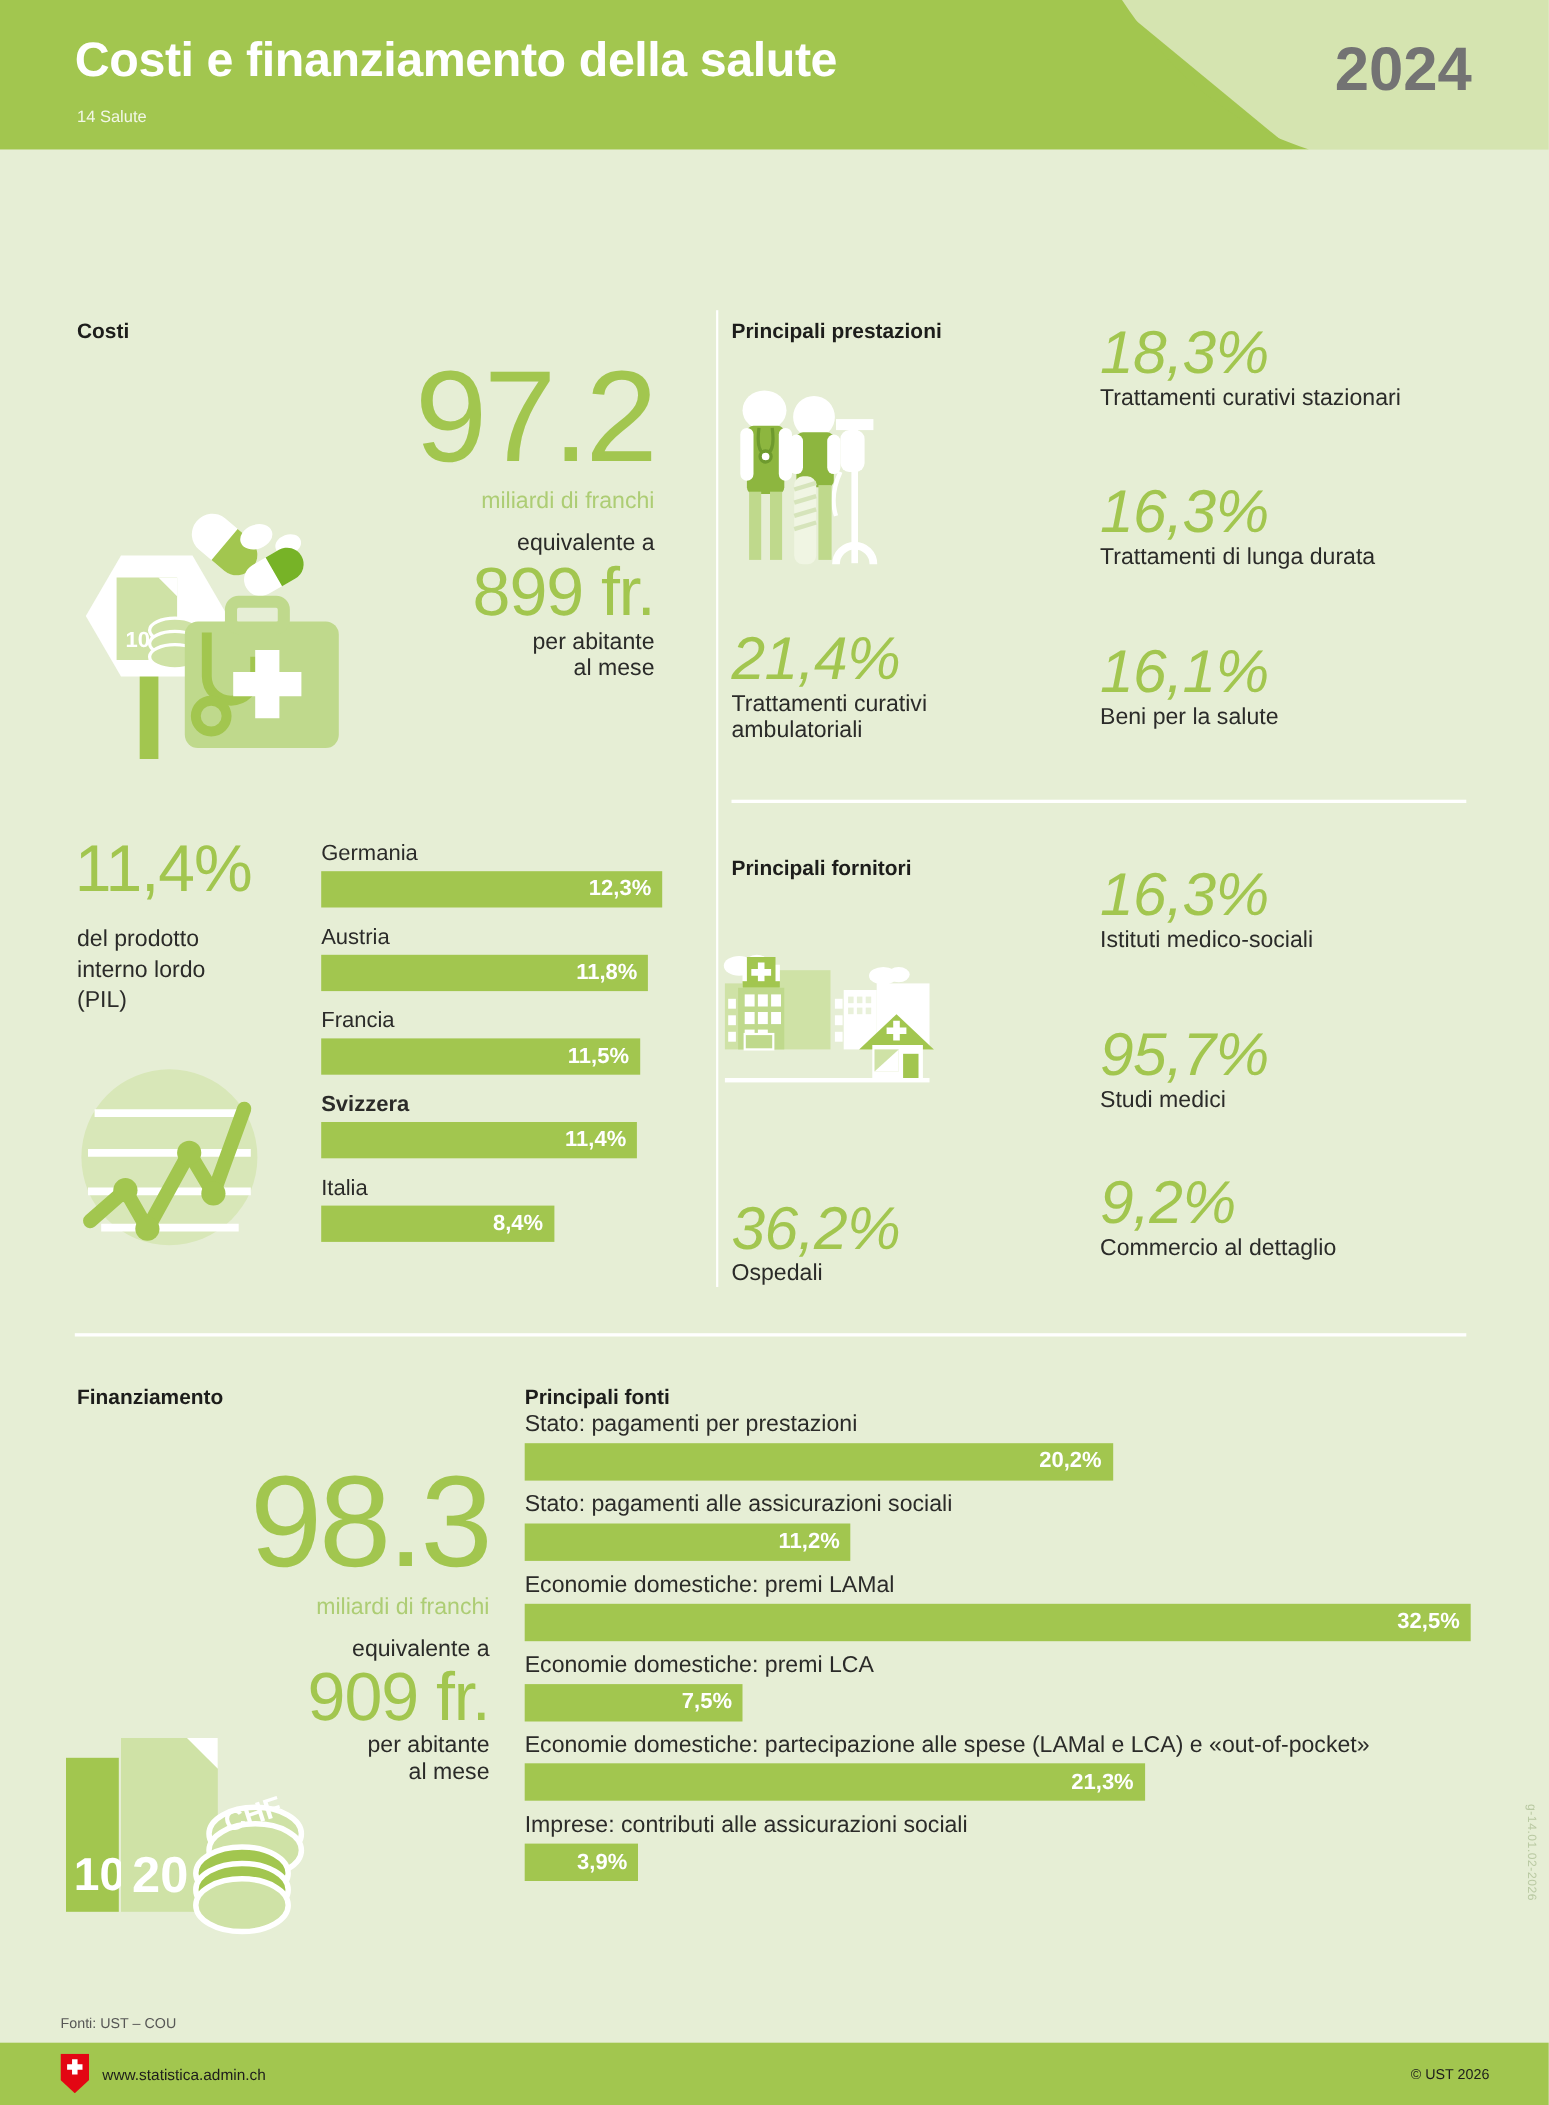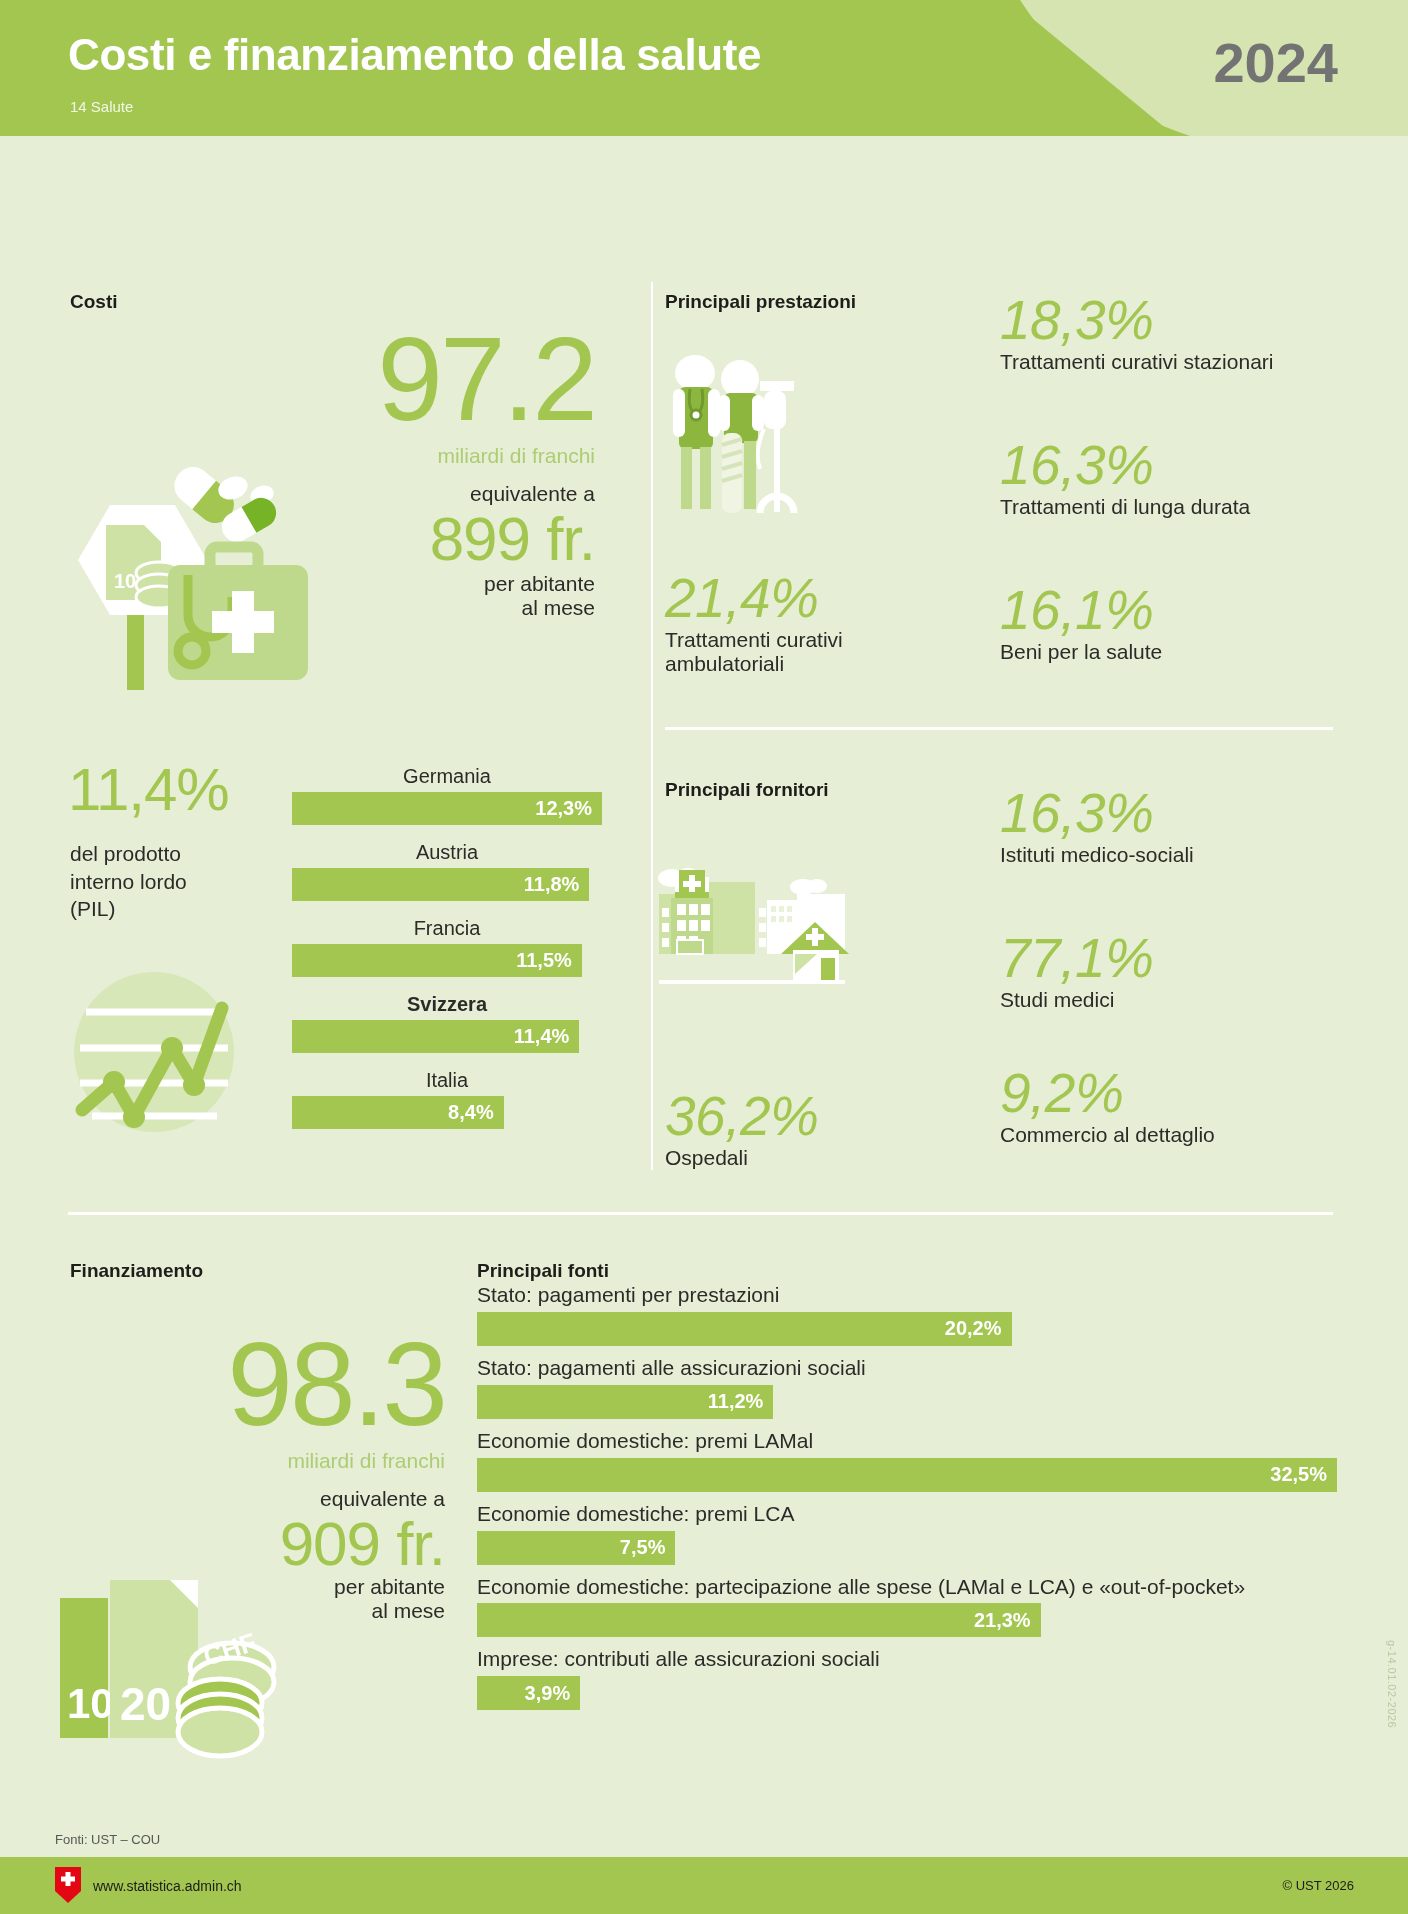--- a/index.html
+++ b/index.html
@@ -67,21 +67,21 @@
   #costi-equiv  { margin-top:14px; font-size:21px; color:#2b2b29; }
   #costi-899 { font-size:62px; margin-top:2px; letter-spacing:-1px; }
   #costi-899-lbl1 { font-size:21px; color:#2b2b29; margin-top:2px;}
   #costi-899-lbl2 { font-size:21px; color:#2b2b29; }
 
   
   #pil-num { position:absolute; left:68px; top:760px; font-size:60px; letter-spacing:-1px;}
   #pil-desc { position:absolute; left:70px; top:840px; width:210px; font-size:21px; color:#2b2b29; line-height:1.32; }
   #pil-icon { position:absolute; left:72px; top:970px; width:165px; height:165px; }
 
-  .country-chart { position:absolute; left:292px; top:765px; width:310px;text-align:center; }
+  .country-chart { position:absolute; left:292px; top:765px; width:310px; }
   .country-row { margin-bottom:16px; }
   .country-name { font-size:20px; color:#2b2b29; margin-bottom:4px; }
   .country-name.bold { font-weight:bold; }
   .country-bar {
     background:#a2c64f; height:33px; position:relative;
     display:flex; align-items:center; justify-content:flex-end;
   }
   .country-bar span {
     color:#ffffff; font-weight:bold; font-size:20px; padding-right:10px;
   }
@@ -345,21 +345,21 @@
     <polygon points="140,144 162,124 162,144" fill="#ffffff"></polygon>
     <rect x="166" y="128" width="14" height="24" fill="#a2c64f"></rect>
     <rect x="4" y="150" width="186" height="4" fill="#ffffff"></rect>
   </svg>
 
   <div class="stat" style="left:1000px; top:785px;">
     <div class="v">16,3%</div>
     <div class="k">Istituti medico-sociali</div>
   </div>
   <div class="stat" style="left:1000px; top:930px;">
-    <div class="v">77,1%</div>
+    <div class="v">95,7%</div>
     <div class="k">Studi medici</div>
   </div>
   <div class="stat" style="left:665px; top:1088px;">
     <div class="v">36,2%</div>
     <div class="k">Ospedali</div>
   </div>
   <div class="stat" style="left:1000px; top:1065px;">
     <div class="v">9,2%</div>
     <div class="k">Commercio al dettaglio</div>
   </div>

